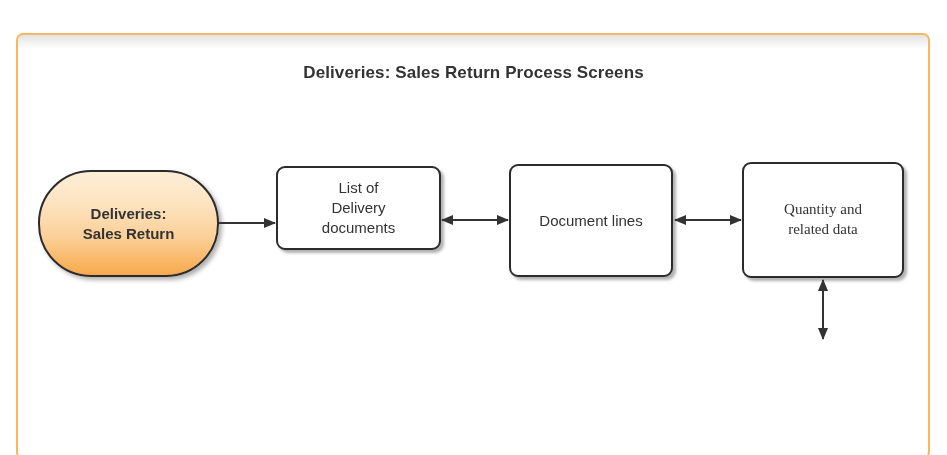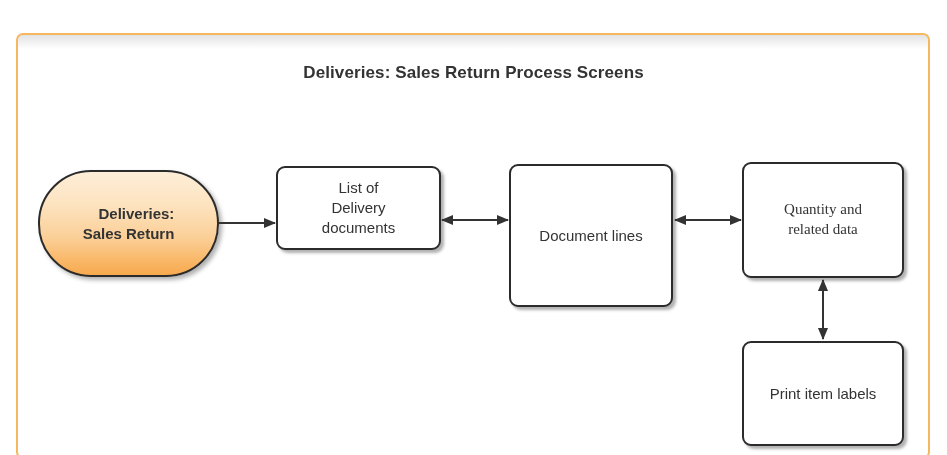--- a/index.html
+++ b/index.html
@@ -86,35 +86,34 @@
     border: 2px solid #2b2b2b;
     font-weight: bold;
     font-size: 15px;
     background: linear-gradient(to bottom,
                 #fdeed8 0%,
                 #fde3bf 32%,
                 #fbcf97 64%,
                 #f9b563 88%,
                 #f7a94e 100%);
     box-shadow: 3px 3px 4px rgba(60,60,60,0.40);
-    text-align: right;
   }
 
   
   #node-list-delivery-docs {
     left: 276px;
     top: 147px;
     width: 165px;
     height: 84px;
   }
   #node-document-lines {
     left: 509px;
     top: 145px;
     width: 164px;
-    height: 143px;
+    height: 113px;
   }
   #node-quantity-data {
     left: 742px;
     top: 143px;
     width: 162px;
     height: 116px;
     font-family: Liberation Serif, serif;
   }
   #node-print-item-labels {
     left: 742px;
@@ -176,17 +175,14 @@
 
   <div class="node" id="node-document-lines">
     <span class="label">Document lines</span>
   </div>
 
   <div class="node" id="node-quantity-data">
     <span class="label">Quantity and
 related data</span>
   </div>
 
-  <div class="node" id="node-print-item-labels">
-    <span class="label">Print item labels</span>
-  </div>
 
 </div>
 
 </body></html>

